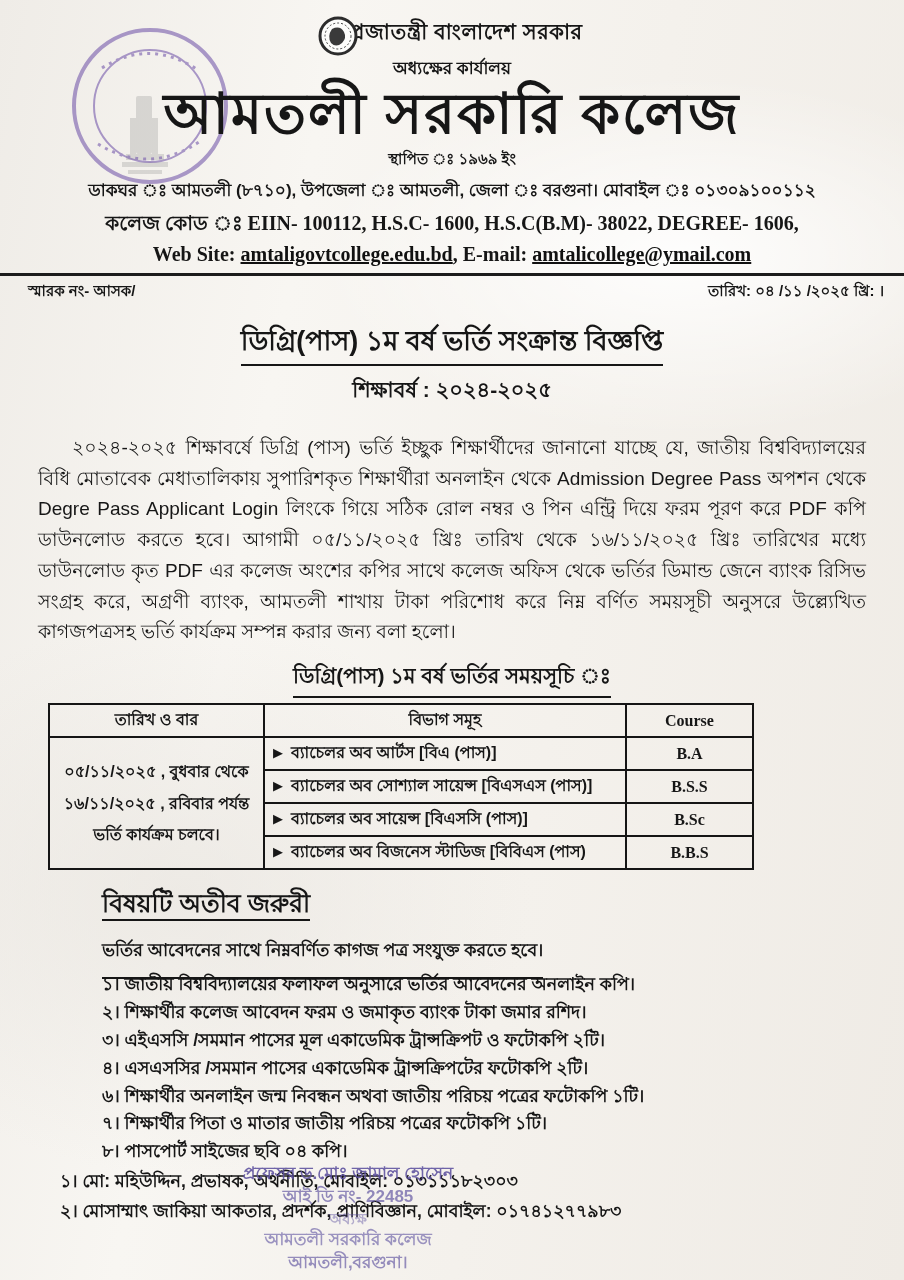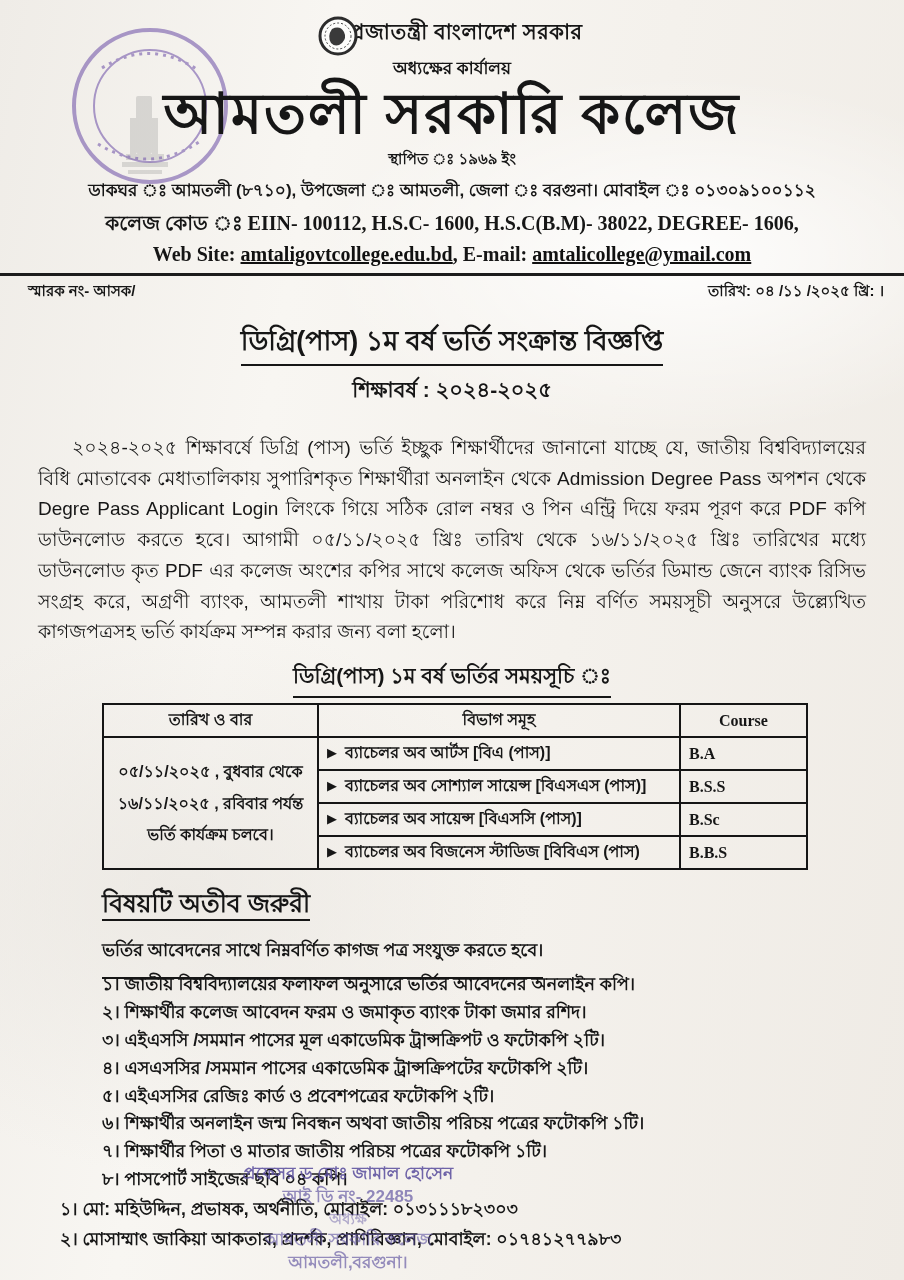--- a/index.html
+++ b/index.html
@@ -27,28 +27,28 @@
   .memo-row { display:flex; justify-content:space-between; padding:3px 20px 0 28px; font-size:15px; font-weight:700; }
   .title { font-size:27px; font-weight:800; margin-top:16px; }
   .title span { border-bottom:2.5px solid #161616; padding-bottom:8px; }
   .session { font-size:21px; font-weight:800; margin-top:9px; }
   .body-par {
     width:828px; margin:24px auto 0 auto; font-size:19px; line-height:1.62;
     text-align:justify; text-indent:34px; font-weight:500;
   }
   .tbl-title { font-size:21px; font-weight:800; margin-top:12px; }
   .tbl-title span { border-bottom:2px solid #161616; padding-bottom:9px; }
-  table.sched { border-collapse:collapse; margin:8px 0 0 102px; width:706px; }
+  table.sched { border-collapse:collapse; margin:8px 0 0 48px; width:706px; }
   table.sched th, table.sched td { border:2px solid #151515; padding:2px 8px; font-size:16px; }
   th.h-date { width:215px; font-weight:700; }
   th.h-dept { font-weight:700; }
   th.h-course { width:127px; font-family:"Liberation Serif","DejaVu Serif",serif; font-size:18px; font-weight:700; }
   td.date-cell { text-align:center; font-weight:700; font-size:16.5px; line-height:1.95; }
   td.dept-cell { font-weight:700; font-size:16px; }
-  td.course-cell { text-align:left; font-family:"Liberation Serif","DejaVu Serif",serif; font-size:17px; font-weight:700; }
+  td.course-cell { text-align:center; font-family:"Liberation Serif","DejaVu Serif",serif; font-size:17px; font-weight:700; }
   .bullet { display:inline-block; margin-right:8px; font-size:13px; transform:translateY(-1px); }
   .urgent-h { margin:14px 0 0 102px; font-size:25px; font-weight:700; display:inline-block; }
   .urgent-h span { border-bottom:2px solid #161616; padding-bottom:2px; }
   .attach-h { margin:10px 0 0 102px; font-size:17.5px; font-weight:800; }
   .attach-h span { border-bottom:2px solid #161616; padding-bottom:17px; }
   .doc-list { margin:6px 0 0 102px; }
   .doc-item { font-size:17.5px; font-weight:600; line-height:1.42; margin-top:3px; }
   .contact-h { text-align:center; font-size:17.5px; font-weight:800; margin-top:12px; }
   .contact-h span { border-bottom:2px solid #161616; padding-bottom:1px; }
   .contact-item { margin-left:60px; font-size:17.5px; font-weight:600; line-height:1.5; margin-top:4px; }
@@ -150,21 +150,20 @@
   <div>
     <div class="urgent-h"><span>বিষয়টি অতীব জরুরী</span></div>
   </div>
   <div class="attach-h"><span>ভর্তির আবেদনের সাথে নিম্নবর্ণিত কাগজ পত্র সংযুক্ত করতে হবে।</span></div>
 
   <div class="doc-list">
     <div class="doc-item">১। জাতীয় বিশ্ববিদ্যালয়ের ফলাফল অনুসারে ভর্তির আবেদনের অনলাইন কপি।</div>
     <div class="doc-item">২।  শিক্ষার্থীর কলেজ আবেদন ফরম ও জমাকৃত ব্যাংক টাকা জমার রশিদ।</div>
     <div class="doc-item">৩। এইএসসি /সমমান পাসের মূল একাডেমিক ট্রান্সক্রিপট ও ফটোকপি ২টি।</div>
     <div class="doc-item">৪। এসএসসির /সমমান পাসের একাডেমিক ট্রান্সক্রিপটের ফটোকপি ২টি।</div>
-    <div class="doc-item">৫। এইএসসির রেজিঃ কার্ড ও প্রবেশপত্রের ফটোকপি ২টি।</div>
     <div class="doc-item">৬। শিক্ষার্থীর অনলাইন জন্ম নিবন্ধন অথবা জাতীয় পরিচয় পত্রের  ফটোকপি ১টি।</div>
     <div class="doc-item">৭। শিক্ষার্থীর পিতা ও মাতার জাতীয় পরিচয় পত্রের ফটোকপি ১টি।</div>
     <div class="doc-item">৮। পাসপোর্ট সাইজের ছবি ০৪ কপি।</div>
   </div>
 
   <div class="contact-item">১। মো: মহিউদ্দিন, প্রভাষক, অর্থনীতি, মোবাইল: ০১৩১১১৮২৩০৩</div>
   <div class="contact-item">২। মোসাম্মাৎ জাকিয়া আকতার, প্রদর্শক, প্রাণিবিজ্ঞান, মোবাইল: ০১৭৪১২৭৭৯৮৩</div>
 
   <div class="stamp-bottom">
     <div class="s1">প্রফেসর ড.মোঃ জামাল হোসেন</div>

